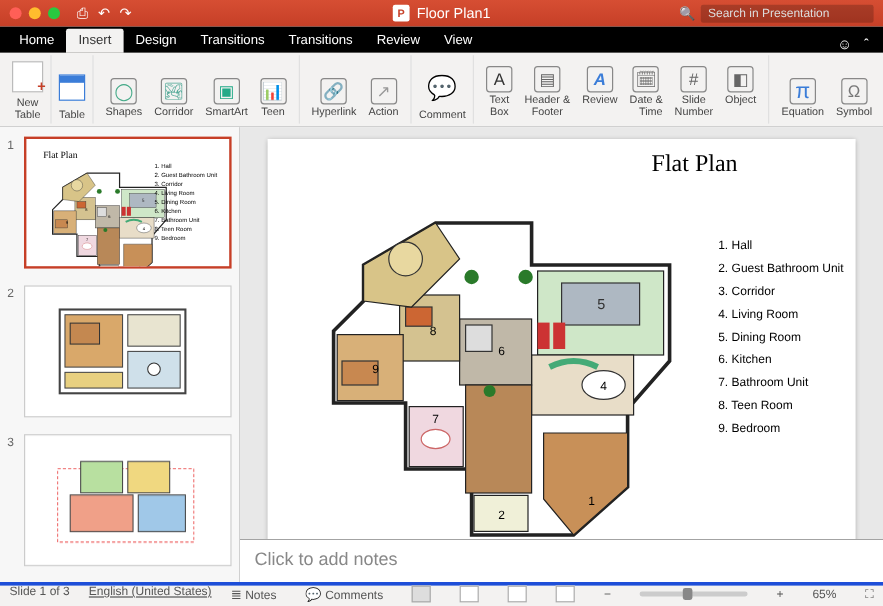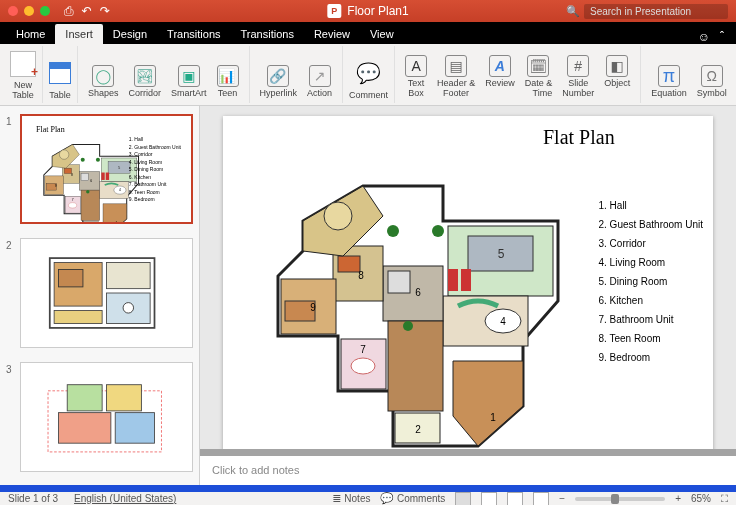--- a/index.html
+++ b/index.html
@@ -53,36 +53,36 @@
 .thumb-wrap { display: flex; gap: 4px; margin-bottom: 14px; }
 .thumb-num { font-size: 10px; color: #666; width: 10px; padding-top: 2px; }
 .thumb { flex: 1; height: 110px; background: #fff; border: 1px solid #ccc; position: relative; overflow: hidden; }
 .thumb.selected { border: 2px solid #c63f27; }
 .thumb-content { position: absolute; inset: 6px; }
 
 
 .canvas { flex: 1; background: #e8e8e8; display: flex; flex-direction: column; }
 .slide-stage { flex: 1; display: flex; align-items: flex-start; justify-content: center; padding: 10px; overflow: auto; }
 .slide { width: 490px; height: 345px; background: #fff; box-shadow: 0 1px 4px rgba(0,0,0,0.3); position: relative; }
-.notes-area { height: 36px; background: #fff; border-top: 7px solid #a3a3a3; padding: 8px 12px; font-size: 11px; color: #888; }
+.notes-area { height: 36px; background: #fff; border-top: 1px solid #a3a3a3; padding: 8px 12px; font-size: 15px; color: #888; }
 
 
 .fp-title { position: absolute; top: 10px; left: 320px; font-size: 20px; font-family: "Times New Roman", serif; }
 .fp-legend { position: absolute; right: 10px; top: 80px; font-size: 10px; line-height: 1.9; font-family: "Times New Roman", serif; }
 .floorplan { position: absolute; left: 20px; top: 45px; width: 340px; height: 290px; }
 .floorplan svg { width: 100%; height: 100%; }
 
 
 .mini-title { position: absolute; top: 3px; left: 8px; font-size: 8px; font-family: "Times New Roman", serif; }
 .mini-legend { position: absolute; right: 4px; top: 14px; font-size: 5px; line-height: 1.5; font-family: "Times New Roman", serif; }
 .mini-fp { position: absolute; left: 4px; top: 14px; width: 115px; height: 90px; }
 
 
-.statusbar { height: 20px; background: #f3f2f1; border-top: 7px solid #1d4ed8; display: flex; align-items: center; padding: 0 8px; font-size: 10px; color: #555; }
-.statusbar .sb-right { margin-left: auto; display: flex; align-items: center; gap: 10px; }
+.statusbar { height: 20px; background: #f3f2f1; border-top: 3px solid #1d4ed8; display: flex; align-items: flex-start; padding: 0 8px; font-size: 10px; color: #555; }
+.statusbar .sb-right { margin-left: auto; display: flex; align-items: center; gap: 24px; }
 .viewbtn { width: 16px; height: 14px; border: 1px solid #aaa; background: #fff; }
 .viewbtn.active { background: #ddd; }
 .zoom-slider { width: 90px; height: 4px; background: #ccc; position: relative; border-radius: 2px; }
 .zoom-slider .zthumb { position: absolute; left: 40%; top: -3px; width: 8px; height: 10px; background: #888; border-radius: 2px; }
 .sb-ico { font-size: 11px; }
 </style>
 </head>
 <body>
 
 <div class="titlebar">

